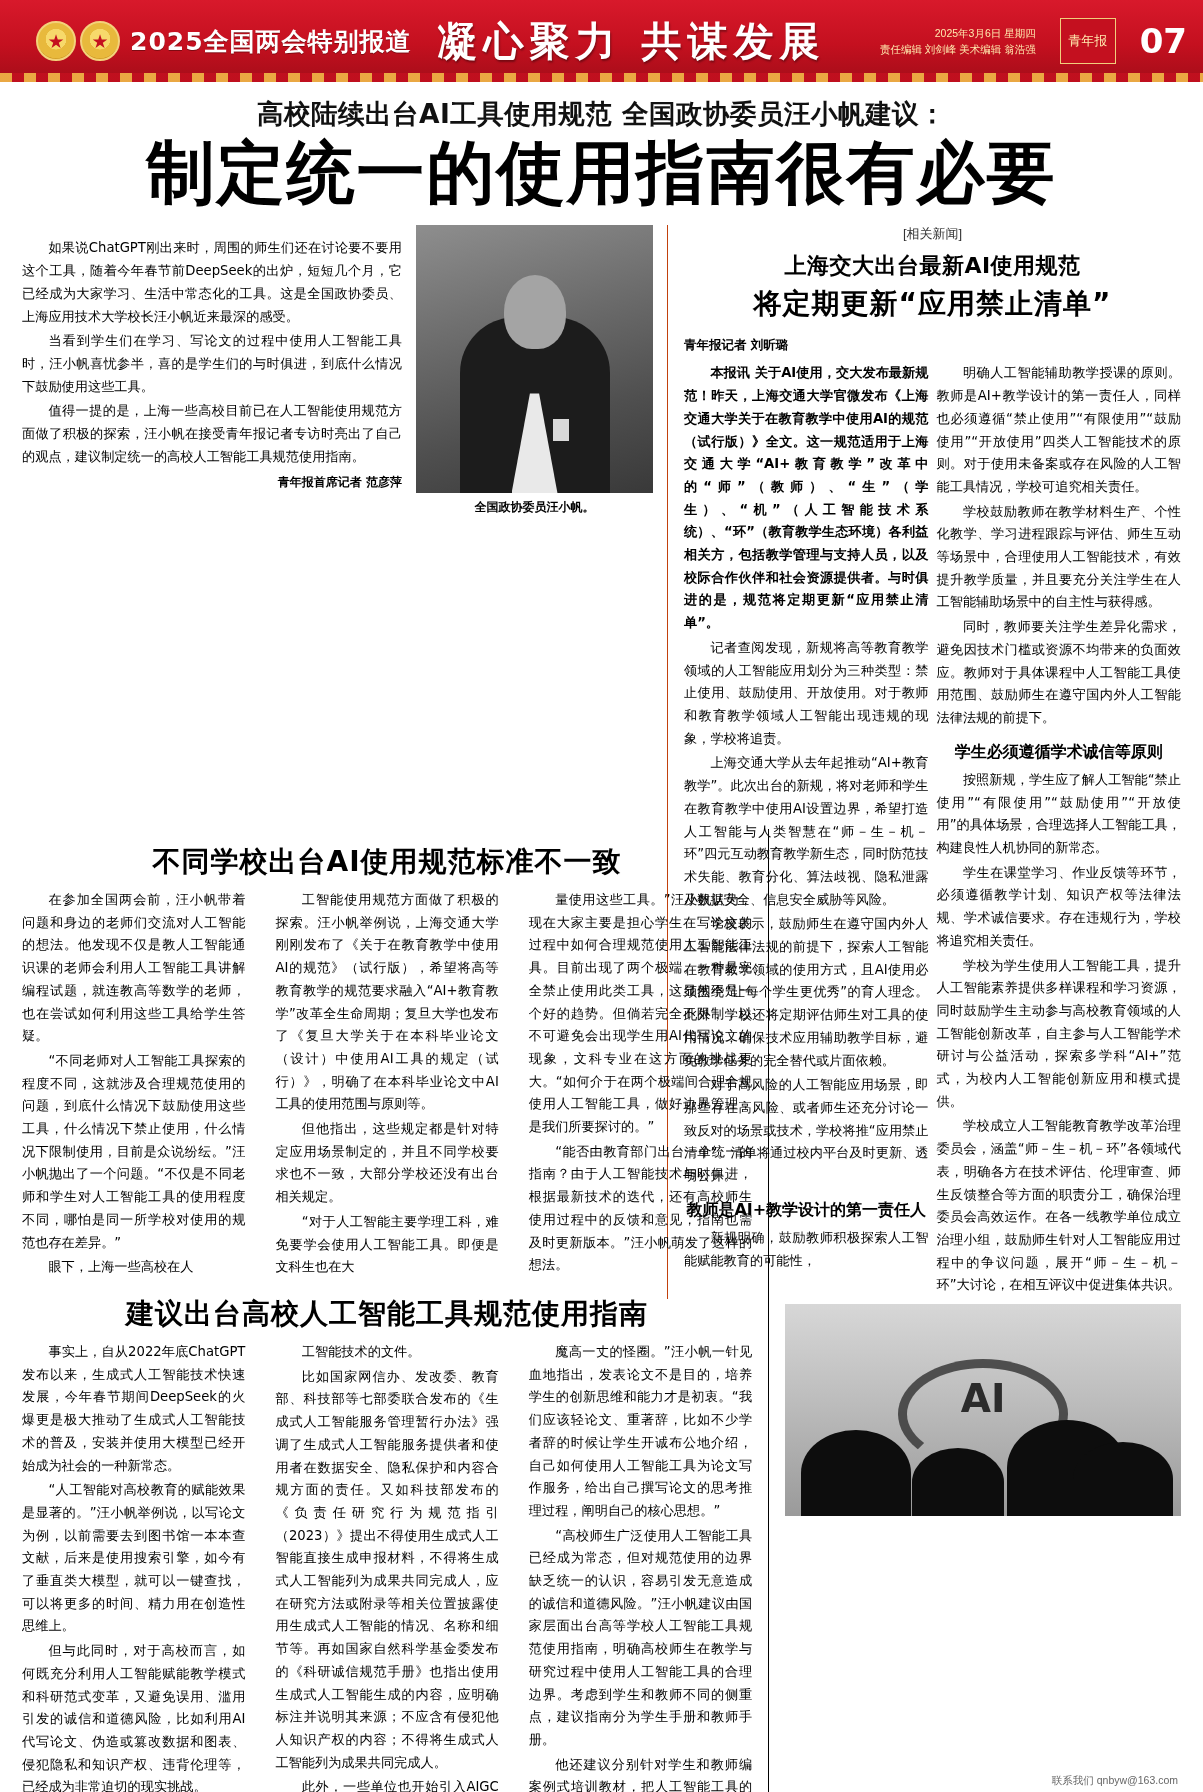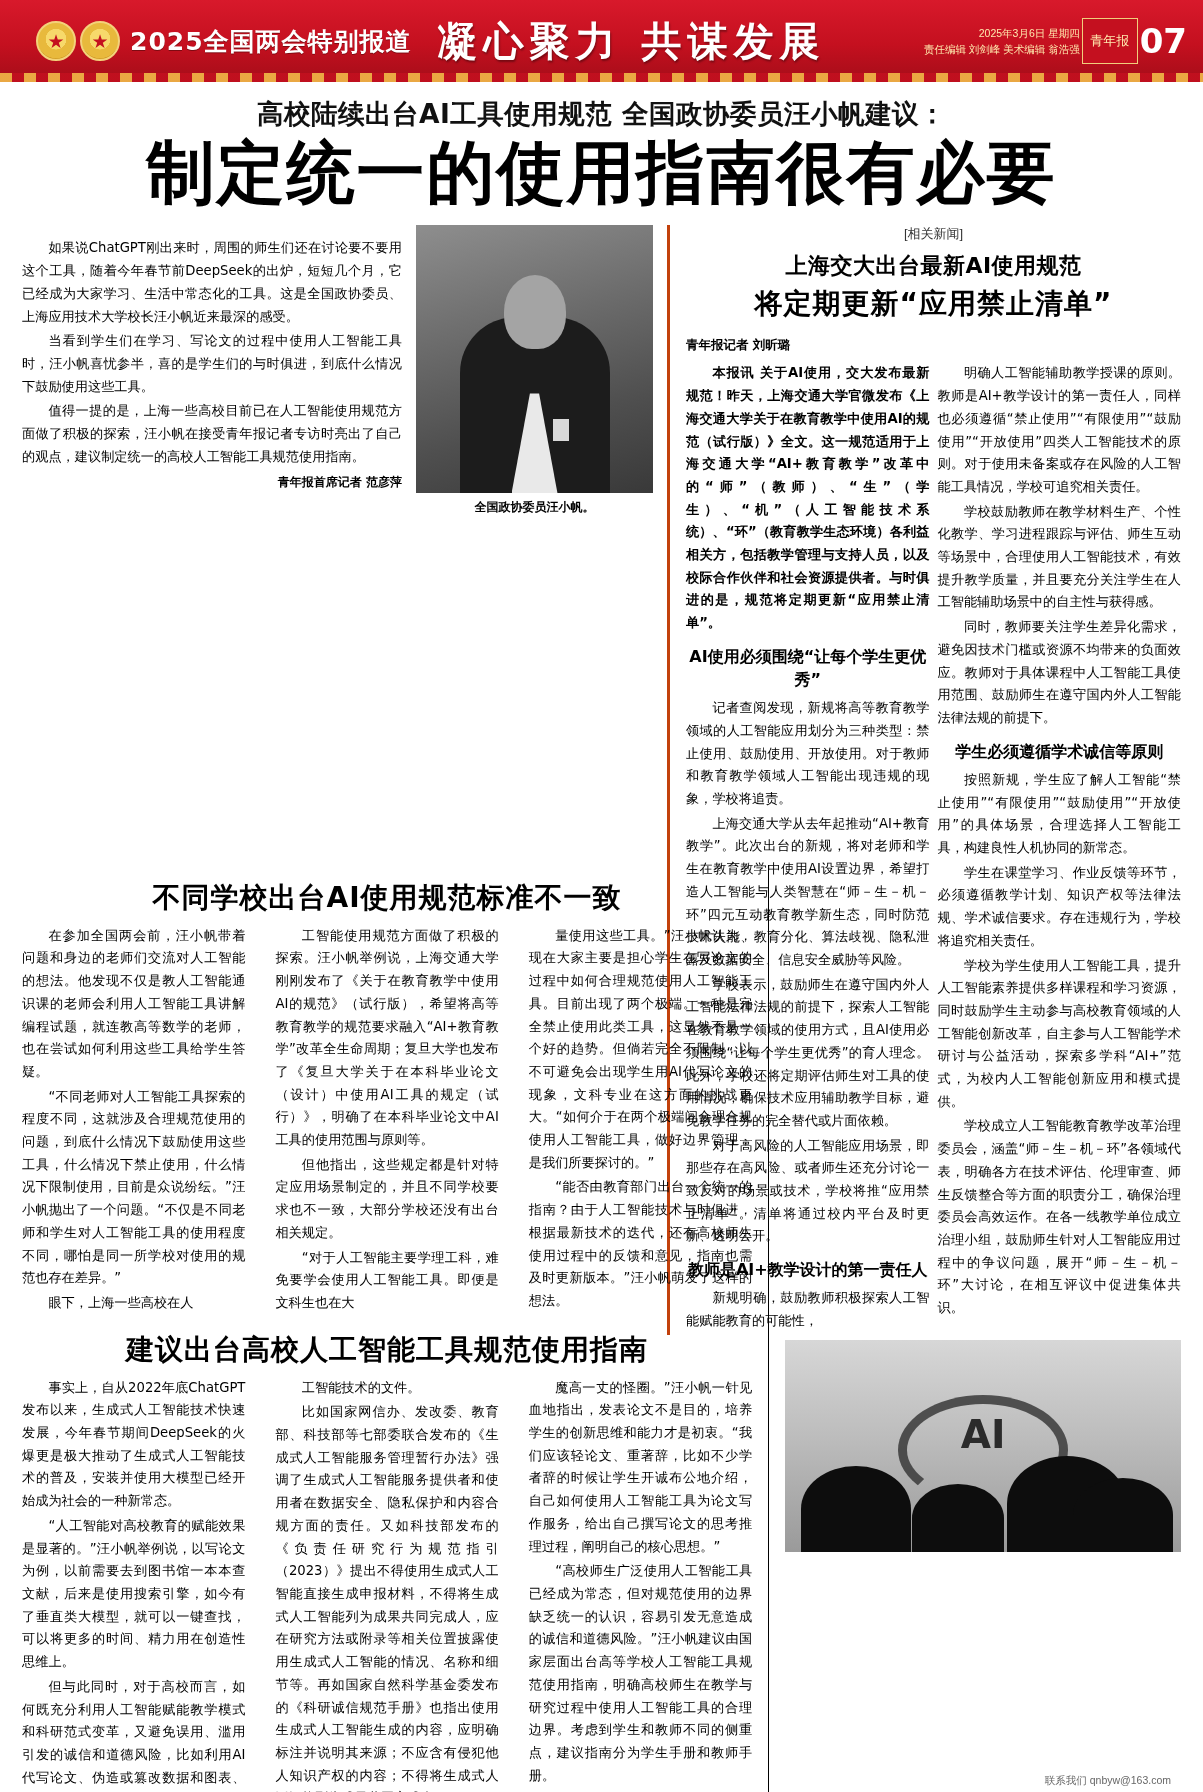--- a/index.html
+++ b/index.html
@@ -50,21 +50,21 @@
     margin-left:26px;
     color:#fff;
     font-size:40px;
     font-weight:bold;
     letter-spacing:6px;
     font-family:"DejaVu Serif", serif;
     text-shadow:1px 2px 2px rgba(0,0,0,.35);
     white-space:nowrap;
   }
   .mast-right {
-    margin-left:auto; display:flex; align-items:center; gap:2px; padding-right:6px;justify-content:center;
+    margin-left:auto; display:flex; align-items:center; gap:24px; padding-right:6px;justify-content:center;
   }
   .mast-credits { color:#ffe9ae; font-size:10.5px; line-height:1.55; text-align:right; white-space:nowrap;}
   .mast-logo {
     width:56px;height:46px;background:#c4101f;border:1px solid #f0cf7c;
     display:flex;align-items:center;justify-content:center;
     color:#ffe9ae;font-size:13px;font-family:"DejaVu Serif",serif;line-height:1.05;text-align:center;
   }
   .mast-page { color:#fff; font-size:34px; font-weight:bold; font-family:"DejaVu Sans",sans-serif; }
 
   
@@ -76,21 +76,21 @@
   .main-title {
     font-size:68px; font-weight:bold; text-align:center;
     letter-spacing:2px; margin-top:4px; line-height:1.08;
     font-family:"DejaVu Sans", sans-serif; color:#000;
   }
 
   
   .top-section { display:flex; padding:10px 22px 0 22px; gap:14px; }
   .top-left { width:380px;margin-top:12px; }
   .top-mid { width:237px; }
-  .top-right { flex:1; border-left:3px solid #c2410c; padding-left:16px; }
+  .top-right { flex:1; border-left:1px solid #c2410c; padding-left:16px; }
 
   p.body, .body {
     font-size:13.2px;
     line-height:1.72;
     text-align:justify;
     text-indent:2em;
     margin:0 0 2px 0;
     font-family:"DejaVu Sans", sans-serif;
   }
   .byline {
@@ -170,21 +170,21 @@
   .img-ai .h1s,.img-ai .h2s,.img-ai .h3s,.img-ai .h4s {
     position:absolute; bottom:0; background:#0d0d0d; border-radius:50% 50% 0 0;
   }
   .img-ai .h1s{ left:4%;  width:110px; height:86px; }
   .img-ai .h2s{ left:32%; width:92px;  height:68px; }
   .img-ai .h3s{ left:56%; width:120px; height:96px; }
   .img-ai .h4s{ right:2%; width:100px; height:74px; }
   .img-cap { font-size:12.5px; margin-top:6px; font-family:"DejaVu Sans",sans-serif; }
 
   .footer {
-    position:absolute; left:0; right:8px; bottom:4px;
+    position:absolute; left:0; right:1px; bottom:4px;
     display:flex; justify-content:space-between; align-items:center;
     padding:0 24px; font-size:11.5px; color:#333;
   }
   .tiny { font-size:10.5px; color:#666; }
 </style>
 </head>
 <body>
 
 <div class="masthead">
   <div class="emblem-wrap">
@@ -228,21 +228,20 @@
   </div>
 
   <div class="top-right">
     <div class="related-tag">[相关新闻]</div>
     <div class="rel-sub">上海交大出台最新AI使用规范</div>
     <div class="rel-main">将定期更新“应用禁止清单”</div>
     <div class="rel-byline">青年报记者 刘昕璐</div>
     <div class="rel-cols">
       <div class="rel-col">
         <p class="body lead-strong">本报讯 关于AI使用，交大发布最新规范！昨天，上海交通大学官微发布《上海交通大学关于在教育教学中使用AI的规范（试行版）》全文。这一规范适用于上海交通大学“AI+教育教学”改革中的“师”（教师）、“生”（学生）、“机”（人工智能技术系统）、“环”（教育教学生态环境）各利益相关方，包括教学管理与支持人员，以及校际合作伙伴和社会资源提供者。与时俱进的是，规范将定期更新“应用禁止清单”。</p>
-        <div class="subhead">AI使用必须围绕“让每个学生更优秀”</div>
         <p class="body">记者查阅发现，新规将高等教育教学领域的人工智能应用划分为三种类型：禁止使用、鼓励使用、开放使用。对于教师和教育教学领域人工智能出现违规的现象，学校将追责。</p>
         <p class="body">上海交通大学从去年起推动“AI+教育教学”。此次出台的新规，将对老师和学生在教育教学中使用AI设置边界，希望打造人工智能与人类智慧在“师－生－机－环”四元互动教育教学新生态，同时防范技术失能、教育分化、算法歧视、隐私泄露及数据安全、信息安全威胁等风险。</p>
         <p class="body">学校表示，鼓励师生在遵守国内外人工智能法律法规的前提下，探索人工智能在教育教学领域的使用方式，且AI使用必须围绕“让每个学生更优秀”的育人理念。此外，学校还将定期评估师生对工具的使用情况，确保技术应用辅助教学目标，避免教学任务的完全替代或片面依赖。</p>
         <p class="body">对于高风险的人工智能应用场景，即那些存在高风险、或者师生还充分讨论一致反对的场景或技术，学校将推“应用禁止清单”。清单将通过校内平台及时更新、透明公开。</p>
         <div class="subhead">教师是AI+教学设计的第一责任人</div>
         <p class="body">新规明确，鼓励教师积极探索人工智能赋能教育的可能性，</p>
       </div>
       <div class="rel-col">
         <p class="body">明确人工智能辅助教学授课的原则。教师是AI+教学设计的第一责任人，同样也必须遵循“禁止使用”“有限使用”“鼓励使用”“开放使用”四类人工智能技术的原则。对于使用未备案或存在风险的人工智能工具情况，学校可追究相关责任。</p>
         <p class="body">学校鼓励教师在教学材料生产、个性化教学、学习进程跟踪与评估、师生互动等场景中，合理使用人工智能技术，有效提升教学质量，并且要充分关注学生在人工智能辅助场景中的自主性与获得感。</p>

